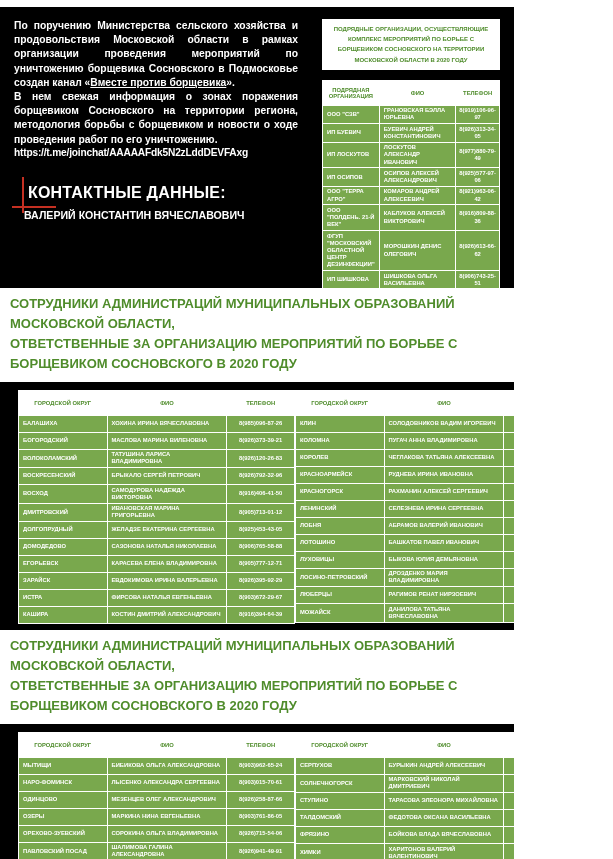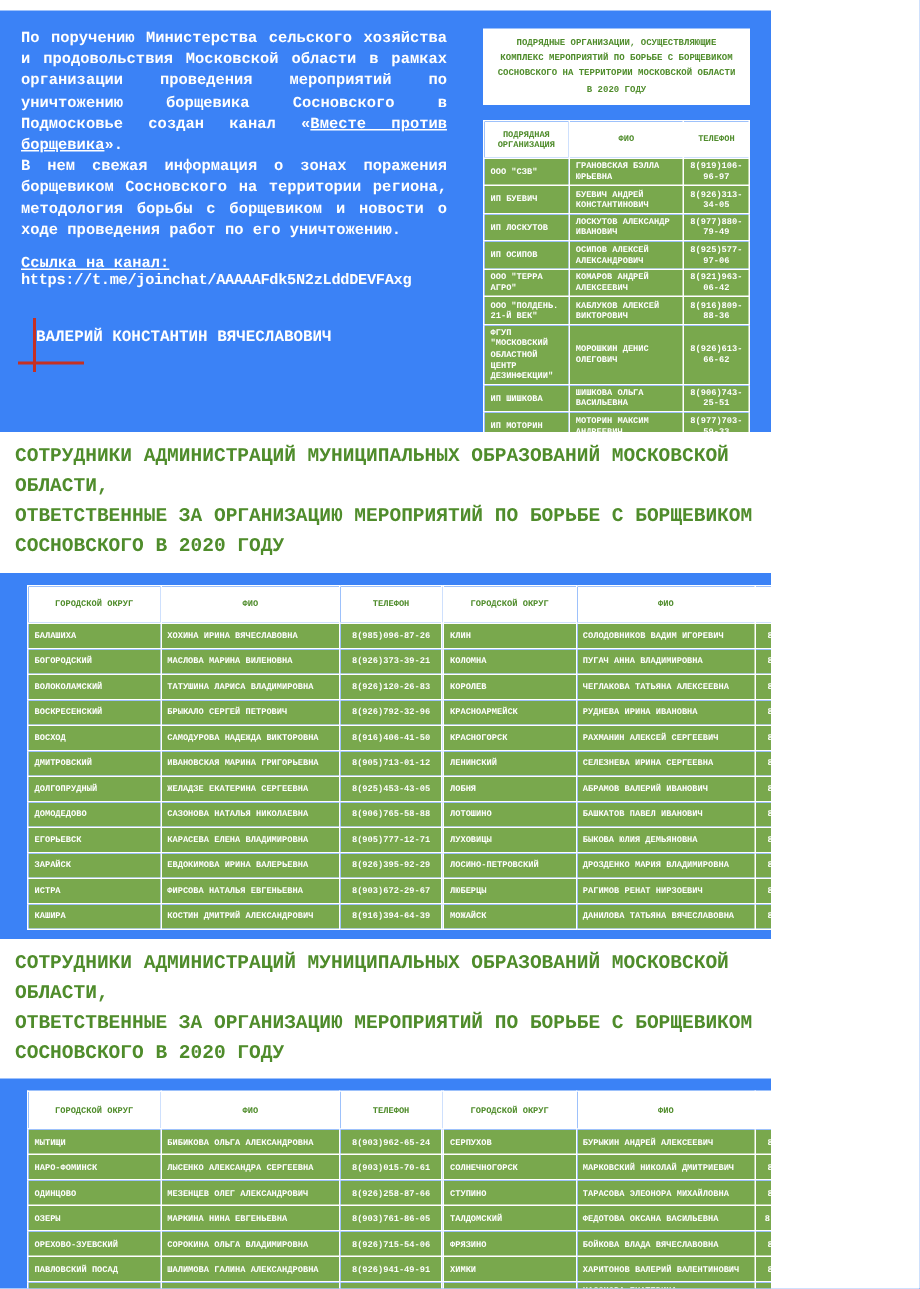--- a/index.html
+++ b/index.html
@@ -1,18 +1,18 @@
 <!DOCTYPE html>
 <html><head>
 <meta charset="utf-8">
 <style>
   html,body { margin:0; padding:0; background:#ffffff; }
   .page {
-    width:514px; height:859px; background:#3b82f6; overflow:hidden;
-    font-family:Liberation Mono, monospace; display:flex; flex-direction:column;
+    width:514px; height:859px; background:#000000; overflow:hidden;
+    font-family:Liberation Sans, sans-serif; display:flex; flex-direction:column;
     position:relative;
   }
   .top-strip { height:7px; background:#ffffff; flex:0 0 auto; }
 
   
   .top { display:flex; height:281px; flex:0 0 auto; }
   .intro { width:310px; box-sizing:border-box; padding:12px 12px 0 14px; color:#ffffff; }
   .intro p { margin:0; }
   .para { font-size:10.3px; font-weight:bold; line-height:1.38; text-align:justify; }
   .u { text-decoration:underline; }
@@ -67,26 +67,26 @@
 </head>
 <body>
 
 <div class="page">
   <div class="top-strip"></div>
 
   <div class="top">
     <div class="intro">
       <p class="para"><span>По поручению Министерства сельского хозяйства и продовольствия Московской области в рамках организации проведения мероприятий по уничтожению борщевика Сосновского в Подмосковье создан канал «</span><span class="u">Вместе против борщевика</span><span>».</span></p>
       <p class="para">В нем свежая информация о зонах поражения борщевиком Сосновского на территории региона, методология борьбы с борщевиком и новости о ходе проведения работ по его уничтожению.</p>
-      <p class="link-label">Ссылка на канал:</p>
       <p class="link-url">https://t.me/joinchat/AAAAAFdk5N2zLddDEVFAxg</p>
 
       <div class="contact-wrap">
         <span class="red-v"></span>
         <span class="red-h"></span>
+        <h2 class="contact-heading">КОНТАКТНЫЕ ДАННЫЕ:</h2>
         <p class="contact-name">ВАЛЕРИЙ КОНСТАНТИН ВЯЧЕСЛАВОВИЧ</p>
       </div>
     </div>
 
     <div class="contractors">
       <div class="contractors-title">ПОДРЯДНЫЕ ОРГАНИЗАЦИИ, ОСУЩЕСТВЛЯЮЩИЕ КОМПЛЕКС МЕРОПРИЯТИЙ ПО БОРЬБЕ С БОРЩЕВИКОМ СОСНОВСКОГО НА ТЕРРИТОРИИ МОСКОВСКОЙ ОБЛАСТИ В 2020 ГОДУ</div>
       <table class="tbl">
         <thead>
           <tr>
             <th class="col-a">ПОДРЯДНАЯ ОРГАНИЗАЦИЯ</th>

